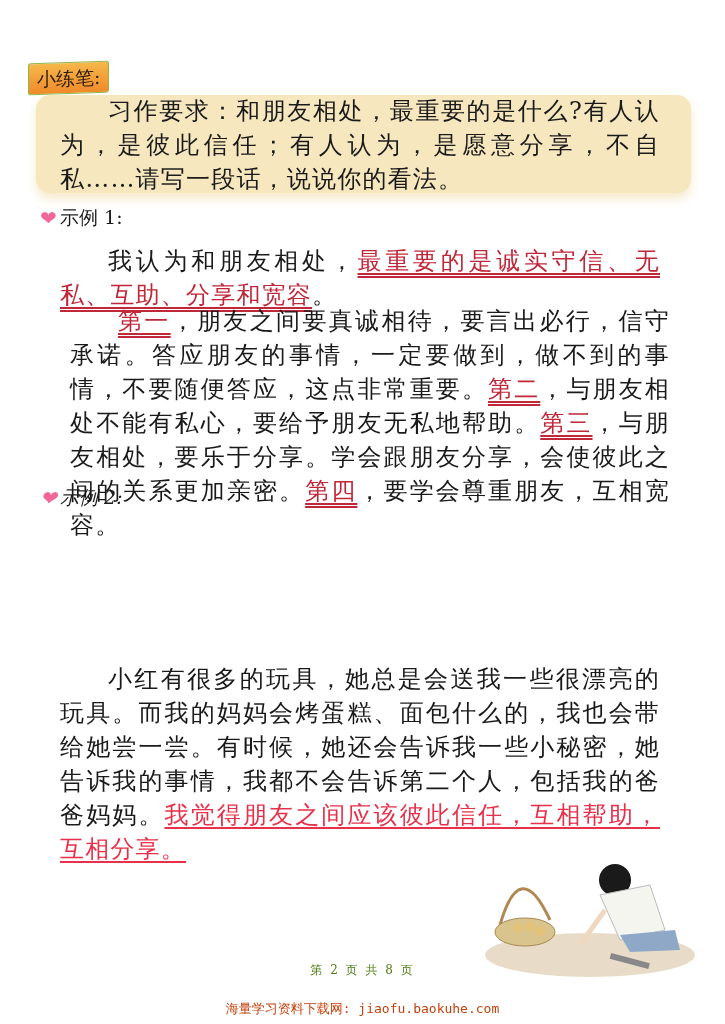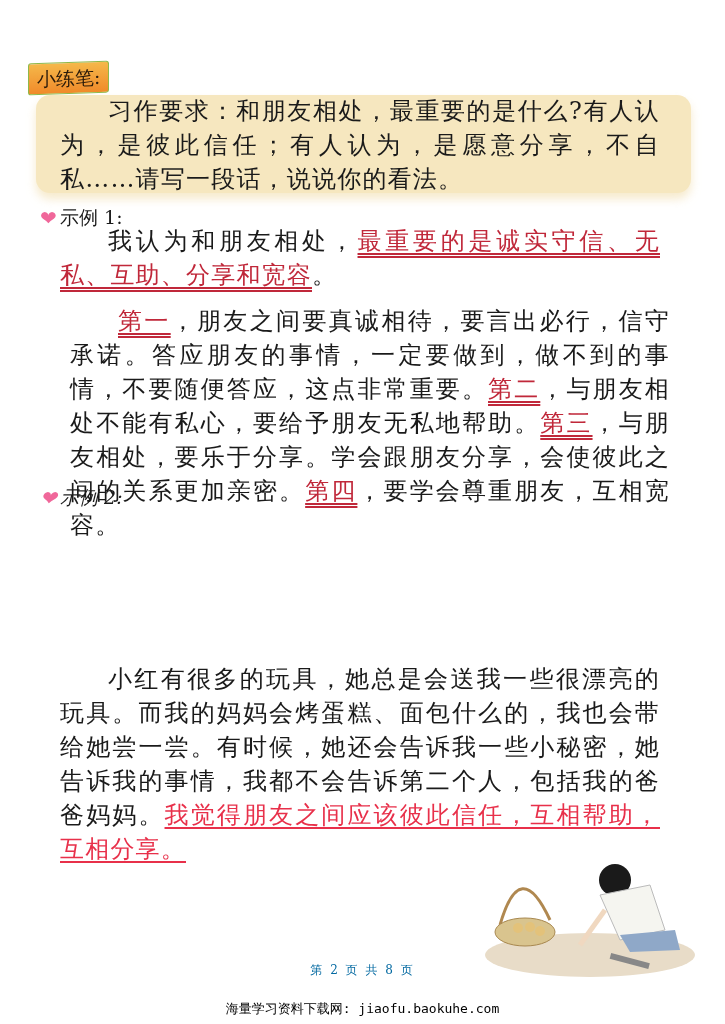--- a/index.html
+++ b/index.html
@@ -13,39 +13,39 @@
   .task-box { position:absolute; left:36px; top:95px; width:655px; height:98px;
               background:#f6e7bf; border-radius:14px; box-shadow:0 6px 10px rgba(240,220,170,0.6); }
   .para { position:absolute; left:60px; width:600px; font-size:24px; line-height:34px;
           letter-spacing:1.2px; text-align:justify; }
   .indent { text-indent:2em; }
   .heading { position:absolute; left:40px; font-size:19px; line-height:30px; }
   .heart { display:inline-block; width:18px; height:18px; color:#f0679a; font-size:20px; line-height:18px; vertical-align:-1px; margin-right:2px; }
   .hl { color:#c0283a; text-decoration:underline double #c0283a; text-underline-offset:4px; }
   .hl2 { color:#e8304a; text-decoration:underline #e8304a; text-underline-offset:4px; }
   .footer { position:absolute; left:0; width:725px; text-align:center; }
-  .pagenum { top:962px; font-size:12px; color:#0369a1; letter-spacing:2px; }
-  .site { top:1000px; font-size:13px; color:#000000; font-family:"DejaVu Sans Mono","Liberation Mono",monospace; }
+  .pagenum { top:962px; font-size:12px; color:#4d7c0f; letter-spacing:2px; }
+  .site { top:1000px; font-size:13px; color:#c2410c; font-family:"DejaVu Sans Mono","Liberation Mono",monospace; }
   .illus { position:absolute; left:480px; top:850px; width:220px; height:130px; }
 </style>
 </head>
 <body>
 
 <div class="page">
 
   <div class="tag">小练笔:</div>
 
   <div class="task-box"></div>
   <div class="para indent" style="top:94px;width:600px;">习作要求：和朋友相处，最重要的是什么?有人认为，是彼此信任；有人认为，是愿意分享，不自私……请写一段话，说说你的看法。</div>
 
   <div class="heading" style="top:202px;">
     <span class="heart">❤</span><span>示例 1:</span>
   </div>
 
-  <div class="para indent" style="top:224px;"><span>我认为和朋友相处，</span><span class="hl">最重要的是诚实守信、无私、互助、分享和宽容</span><span>。</span></div>
+  <div class="para indent" style="top:244px;"><span>我认为和朋友相处，</span><span class="hl">最重要的是诚实守信、无私、互助、分享和宽容</span><span>。</span></div>
 
   <div class="para indent" style="top:304px;margin-left:10px;"><span class="hl">第一</span><span>，朋友之间要真诚相待，要言出必行，信守承诺。答应朋友的事情，一定要做到，做不到的事情，不要随便答应，这点非常重要。</span><span class="hl">第二</span><span>，与朋友相处不能有私心，要给予朋友无私地帮助。</span><span class="hl">第三</span><span>，与朋友相处，要乐于分享。学会跟朋友分享，会使彼此之间的关系更加亲密。</span><span class="hl">第四</span><span>，要学会尊重朋友，互相宽容。</span></div>
 
   <div class="heading" style="top:482px;font-style:italic;">
     <span class="heart">❤</span><span>示例 2:</span>
   </div>
 
 
   <div class="para indent" style="top:662px;"><span>小红有很多的玩具，她总是会送我一些很漂亮的玩具。而我的妈妈会烤蛋糕、面包什么的，我也会带给她尝一尝。有时候，她还会告诉我一些小秘密，她告诉我的事情，我都不会告诉第二个人，包括我的爸爸妈妈。</span><span class="hl2">我觉得朋友之间应该彼此信任，互相帮助，互相分享。</span></div>
 

